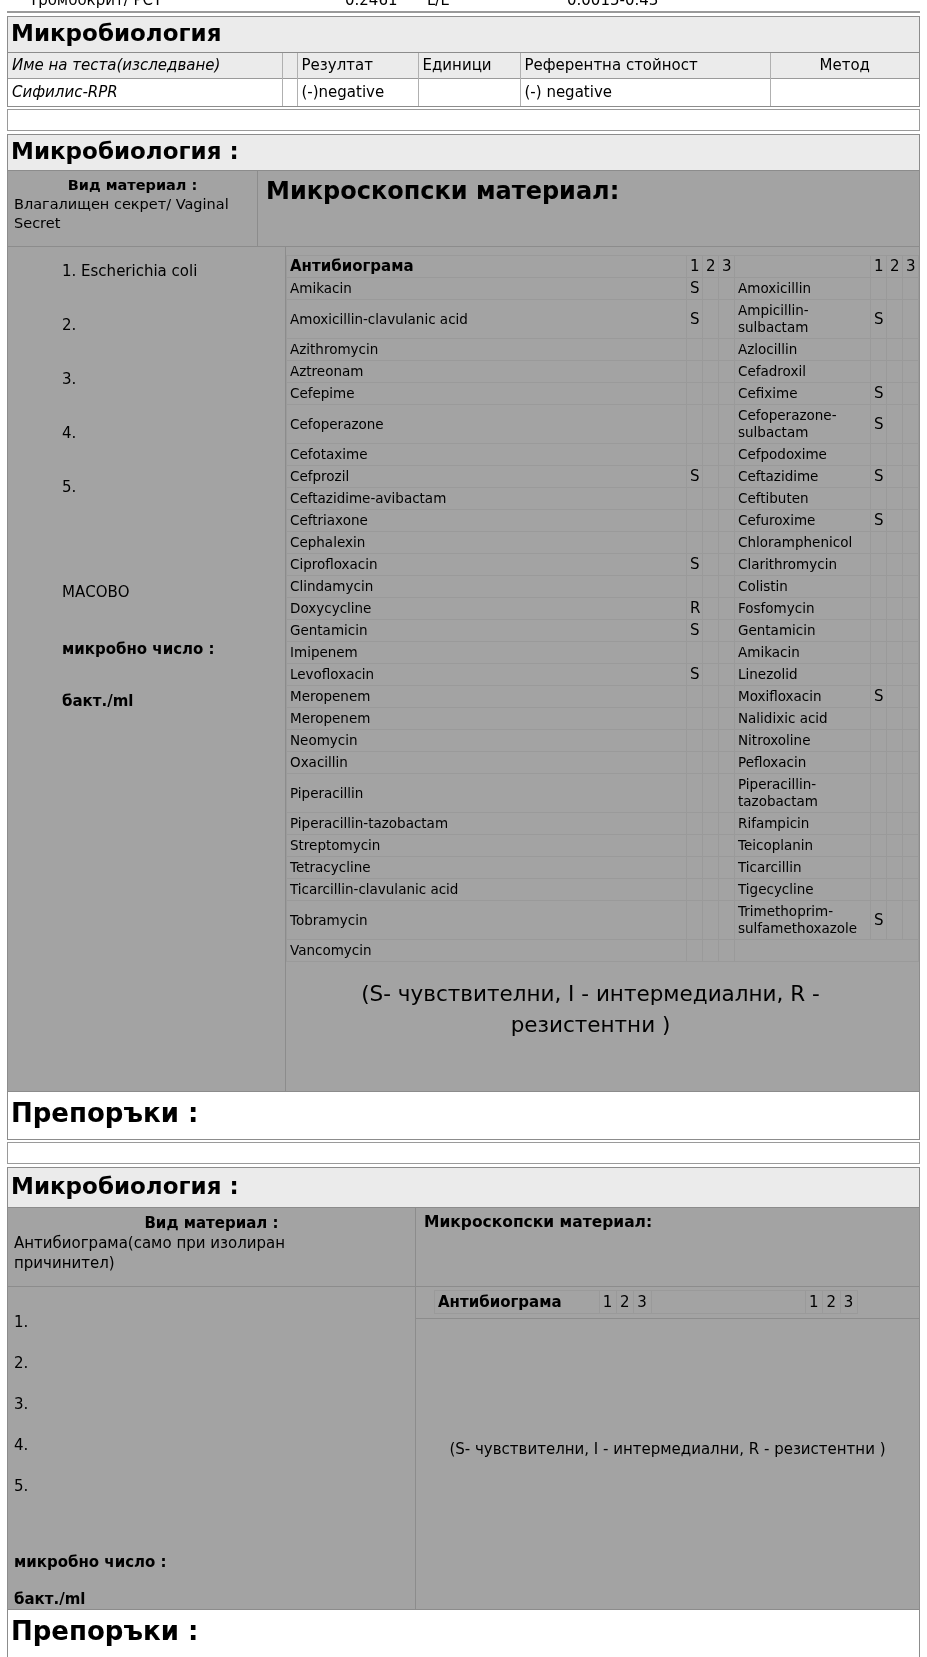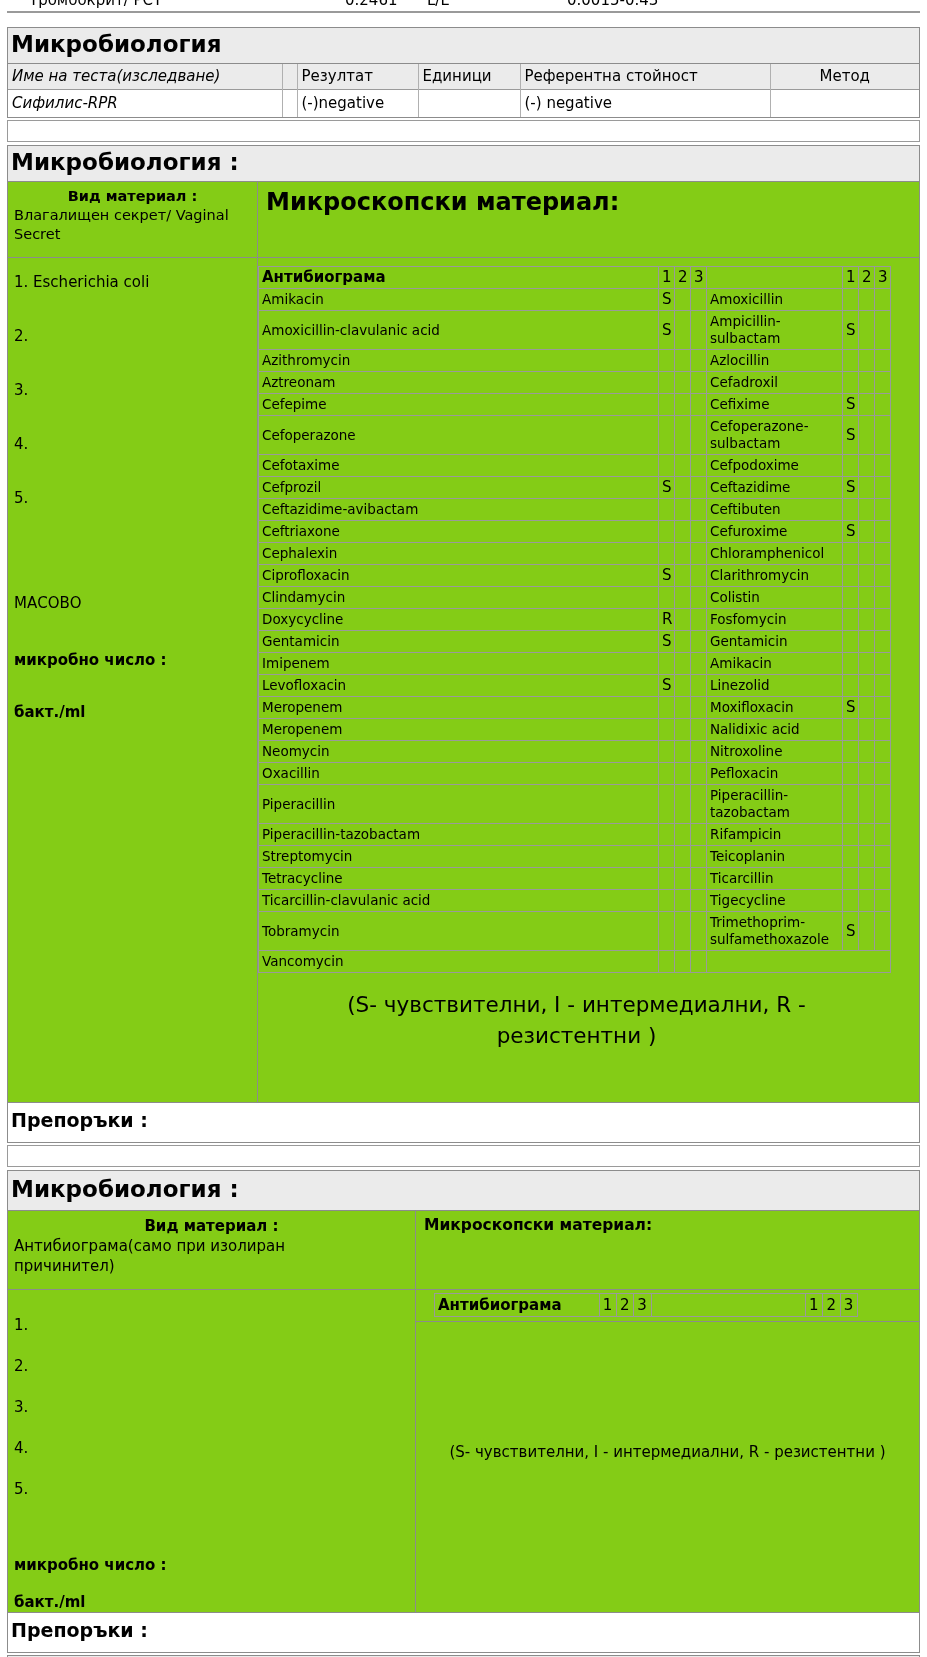--- a/index.html
+++ b/index.html
@@ -7,28 +7,28 @@
   body {
     width:927px; height:1657px; overflow:hidden;
     background:#ffffff; color:#000;
     font-family:"DejaVu Sans","Liberation Sans",sans-serif;
     position:relative;
   }
   .doc { position:absolute; left:7px; top:0; width:913px; }
 
   
   .partial-row { height:13px; overflow:hidden; position:relative;
-    border-bottom:2px solid #9a9a9a; font-size:15px; margin-bottom:14px;text-align:right; }
+    border-bottom:2px solid #9a9a9a; font-size:15px; margin-bottom:3px;text-align:right; }
   .partial-row .pr-inner { position:absolute; top:-9px; left:0; width:100%; }
   .pr-name { position:absolute; left:22px; }
   .pr-res  { position:absolute; left:338px; }
   .pr-unit { position:absolute; left:420px; }
   .pr-ref  { position:absolute; left:560px; }
 
-  .block { border:1px solid #8c8c8c; background:#84cc16; }
+  .block { border:1px solid #8c8c8c; background:#a3a3a3; }
   .sec-title { background:#ebebeb; font-weight:bold; font-size:23px;
     padding:3px 3px 6px 3px; border-bottom:1px solid #8c8c8c; }
   .sec-title.small-pad { padding:5px 3px 8px 3px; }
 
   
   table.sero { width:100%; border-collapse:collapse; table-layout:fixed; font-size:15px; }
   table.sero th, table.sero td { border-left:1px solid #b0b0b0; padding:2px 4px;
     font-weight:normal; text-align:left; overflow:hidden; white-space:nowrap; }
   table.sero th:first-child, table.sero td:first-child { border-left:none;font-style:italic; }
   table.sero thead tr { background:#ebebeb; height:25px; border-bottom:1px solid #9a9a9a; }
@@ -39,37 +39,37 @@
   .empty-row { border:1px solid #9a9a9a; height:22px; margin:2px 0 3px 0; background:#fff; }
 
   
   .mat-row { display:flex; border-bottom:1px solid #8c8c8c; min-height:76px; }
   .mat-left { width:250px; border-right:1px solid #8c8c8c; padding:5px 6px; font-size:14.5px; line-height:19px; }
   .mat-label { font-weight:bold;text-align:center; }
   .mat-right { flex:1; padding:4px 8px; }
   .micro-title-big { font-weight:bold; font-size:24px; padding-top:2px; }
 
   .main-row { display:flex; min-height:845px; border-bottom:1px solid #8c8c8c; }
-  .org-col { width:250px; border-right:1px solid #8c8c8c; padding:14px 6px 6px 6px; font-size:15px; line-height:20px; }
+  .org-col { width:250px; border-right:1px solid #8c8c8c; padding:14px 6px 6px 6px; font-size:15px; line-height:20px;margin-left:48px; }
   .org-item { margin-bottom:34px; }
   .growth-note { margin-top:85px; }
   .count-label { font-weight:bold; margin-top:37px; }
   .units-label { font-weight:bold; margin-top:32px; }
 
   .abg-col { flex:1; padding:8px 0 0 0; }
   table.abg { border-collapse:collapse; table-layout:fixed; width:632px; font-size:13.5px; margin-left:0; }
   table.abg td, table.abg th { border:1px solid #9a9a9a; padding:2px 3px; line-height:17px;
     vertical-align:middle; text-align:left; font-weight:normal; word-wrap:break-word; }
   table.abg th.abg-title { font-weight:bold; font-size:15px; }
   td.abg-val, th.abg-num { font-size:15px; padding:1px 1px 1px 2px; }
   td.abg-merged { border-right:1px solid #9a9a9a; }
 
   .legend-big { text-align:center; font-size:21.5px; line-height:31px; padding:16px 40px 0 16px; }
 
-  .recommend { font-weight:bold; font-size:19px; padding:6px 3px 11px 3px; background:#fff; }
+  .recommend { font-weight:bold; font-size:26px; padding:6px 3px 11px 3px; background:#fff; }
 
   
   .mat-row2 { display:flex; border-bottom:1px solid #8c8c8c; min-height:79px; }
   .mat-left2 { width:408px; border-right:1px solid #8c8c8c; padding:5px 6px; font-size:15px; line-height:20px; }
   .mat-left2 .mat-value { max-width:320px; }
   .mat-right2 { flex:1; padding:5px 8px; }
   .micro-title-small { font-weight:bold; font-size:15.5px; }
 
   .main-row2 { display:flex; min-height:321px; border-bottom:1px solid #8c8c8c; }
   .org-col2 { width:408px; border-right:1px solid #8c8c8c; padding:26px 6px 0 6px; font-size:15px; line-height:19px; }

